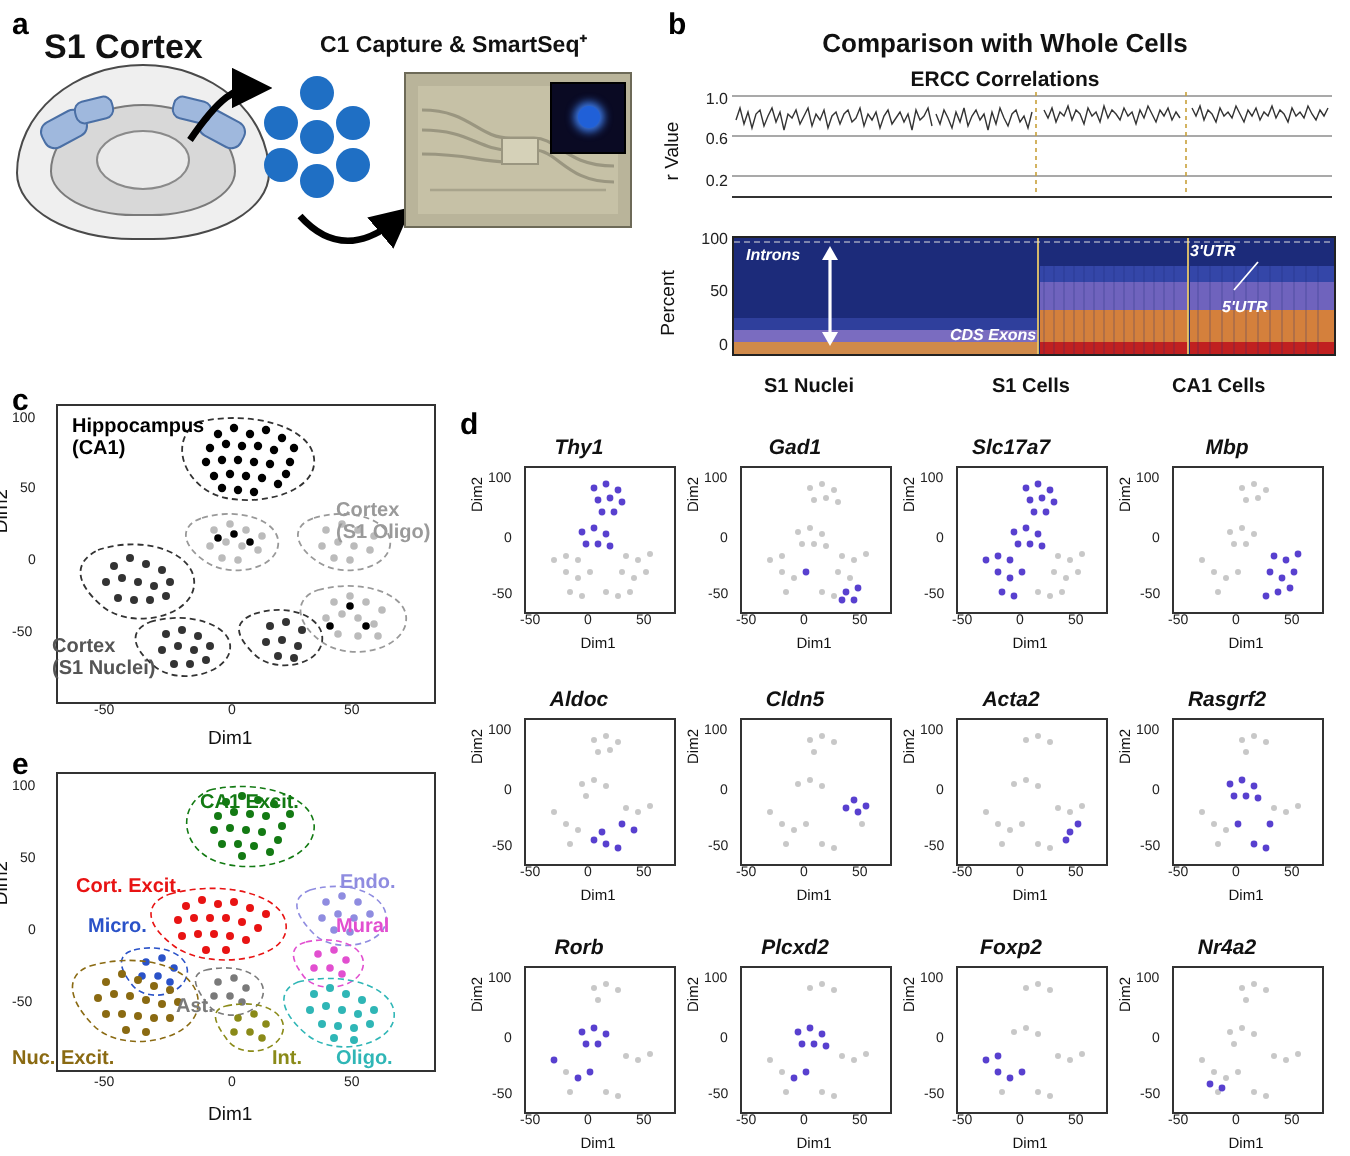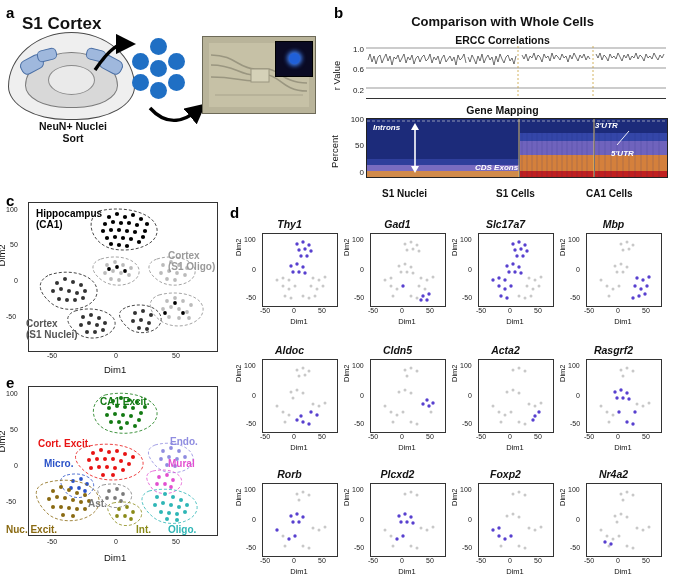--- a/index.html
+++ b/index.html
@@ -86,35 +86,32 @@
   .mini-x{position:absolute;left:22px;top:99px;width:74px;text-align:center;font-size:7.5px;}
   .tick-lab{position:absolute;font-size:7px;color:#222;}
   svg{display:block;}
 </style>
 </head>
 <body>
 
 <div id="panel-a">
   <div class="panel-letter" style="left:6px;top:4px;">a</div>
   <div id="a-title-cortex">S1 Cortex</div>
+  <div id="a-title-c1">C1 Capture &amp; SmartSeq⁺</div>
 
   <div class="brain-wrap">
     <div class="brain-outline"></div>
     <div class="brain-inner"></div>
     <div class="brain-mid"></div>
     <div class="ctx-patch ctx-l"></div>
     <div class="ctx-patch ctx-r"></div>
     <div class="ctx-patch ctx-l2"></div>
     <div class="ctx-patch ctx-r2"></div>
   </div>
 
-  <div class="a-label-neun">
-    <span>NeuN+ Nuclei</span><br>
-    <span>Sort</span>
-  </div>
 
   <div class="nuclei-cluster">
     <div class="nuc" style="left:22px;top:0px;"></div>
     <div class="nuc" style="left:4px;top:15px;"></div>
     <div class="nuc" style="left:40px;top:15px;"></div>
     <div class="nuc" style="left:22px;top:22px;"></div>
     <div class="nuc" style="left:4px;top:36px;"></div>
     <div class="nuc" style="left:40px;top:36px;"></div>
     <div class="nuc" style="left:22px;top:44px;"></div>
   </div>
@@ -142,21 +139,20 @@
     <div class="chip-photo">
       <div class="chip-dot"></div>
     </div>
   </div>
 </div>
 
 <div id="panel-b">
   <div class="panel-letter" style="left:4px;top:4px;">b</div>
   <div id="b-title">Comparison with Whole Cells</div>
   <div id="b-sub1">ERCC Correlations</div>
-  <div id="b-sub2">Gene Mapping</div>
 
   <div style="position:absolute;left:2px;top:48px;width:14px;height:50px;">
     <div style="position:absolute;left:-10px;top:22px;font-size:9.5px;transform:rotate(-90deg);white-space:nowrap;">r Value</div>
   </div>
   <div style="position:absolute;left:2px;top:122px;width:14px;height:54px;">
     <div style="position:absolute;left:-14px;top:24px;font-size:9.5px;transform:rotate(-90deg);white-space:nowrap;">Percent</div>
   </div>
 
   <div style="position:absolute;left:16px;top:45px;width:18px;height:56px;">
     <div class="b-ytick" style="top:0px;">1.0</div>

